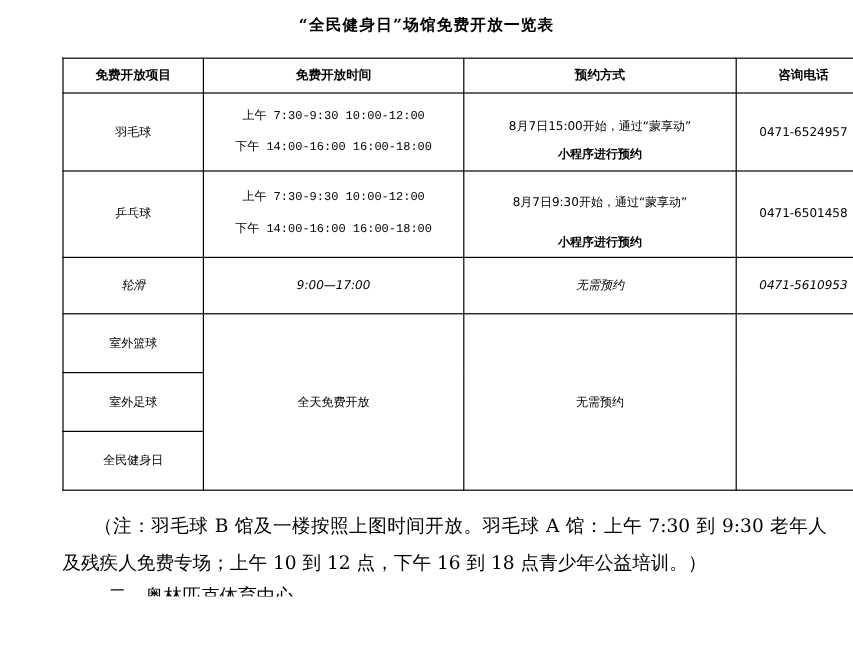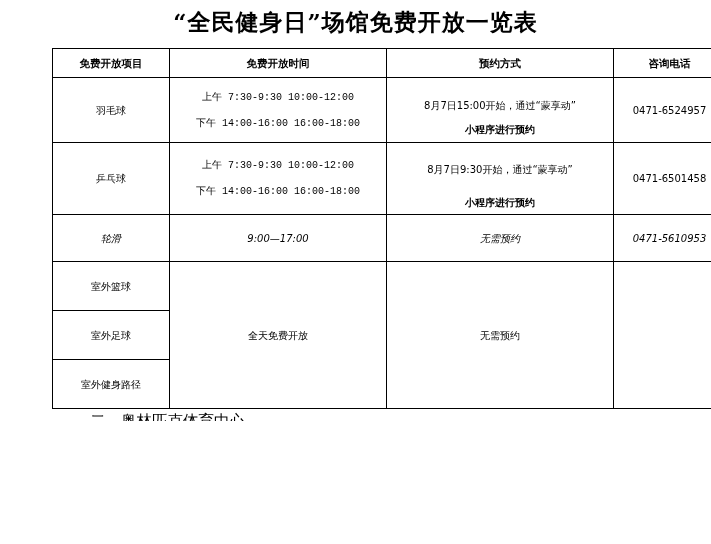--- a/index.html
+++ b/index.html
@@ -18,21 +18,21 @@
   .page {
     width: 711px;
     height: 544px;
     position: relative;
     box-sizing: border-box;
   }
   .doc-title {
     text-align: center;
     font-family: "DejaVu Serif", "Liberation Serif", serif;
     font-weight: bold;
-    font-size: 23px;
+    font-size: 13px;
     letter-spacing: 1px;
     margin: 10px 0 0 0;
     padding: 0 0 2px 0;
     line-height: 24px;
   }
   table.venue-table {
     border-collapse: collapse;
     margin: 12px 0 0 52px;
     width: 637px;
     table-layout: fixed;
@@ -143,22 +143,23 @@
       <tr class="r-outdoor">
         <td>室外篮球</td>
         <td rowspan="3">全天免费开放</td>
         <td rowspan="3">无需预约</td>
         <td rowspan="3"></td>
       </tr>
       <tr class="r-outdoor">
         <td>室外足球</td>
       </tr>
       <tr class="r-outdoor">
-        <td>室外健身路径</td>
+        <td>全民健身日</td>
       </tr>
 
     </tbody>
   </table>
 
+  <p class="note"><span class="indent"></span><span>（注：羽毛球 B 馆及一楼按照上图时间开放。羽毛球 A 馆：上午 7:30 到 9:30 老年人及残疾人免费专场；上午 10 到 12 点，下午 16 到 18 点青少年公益培训。）</span></p>
 
   <div class="bottom-cut">二、奥林匹克体育中心</div>
 
 </div>
 
 </body></html>

